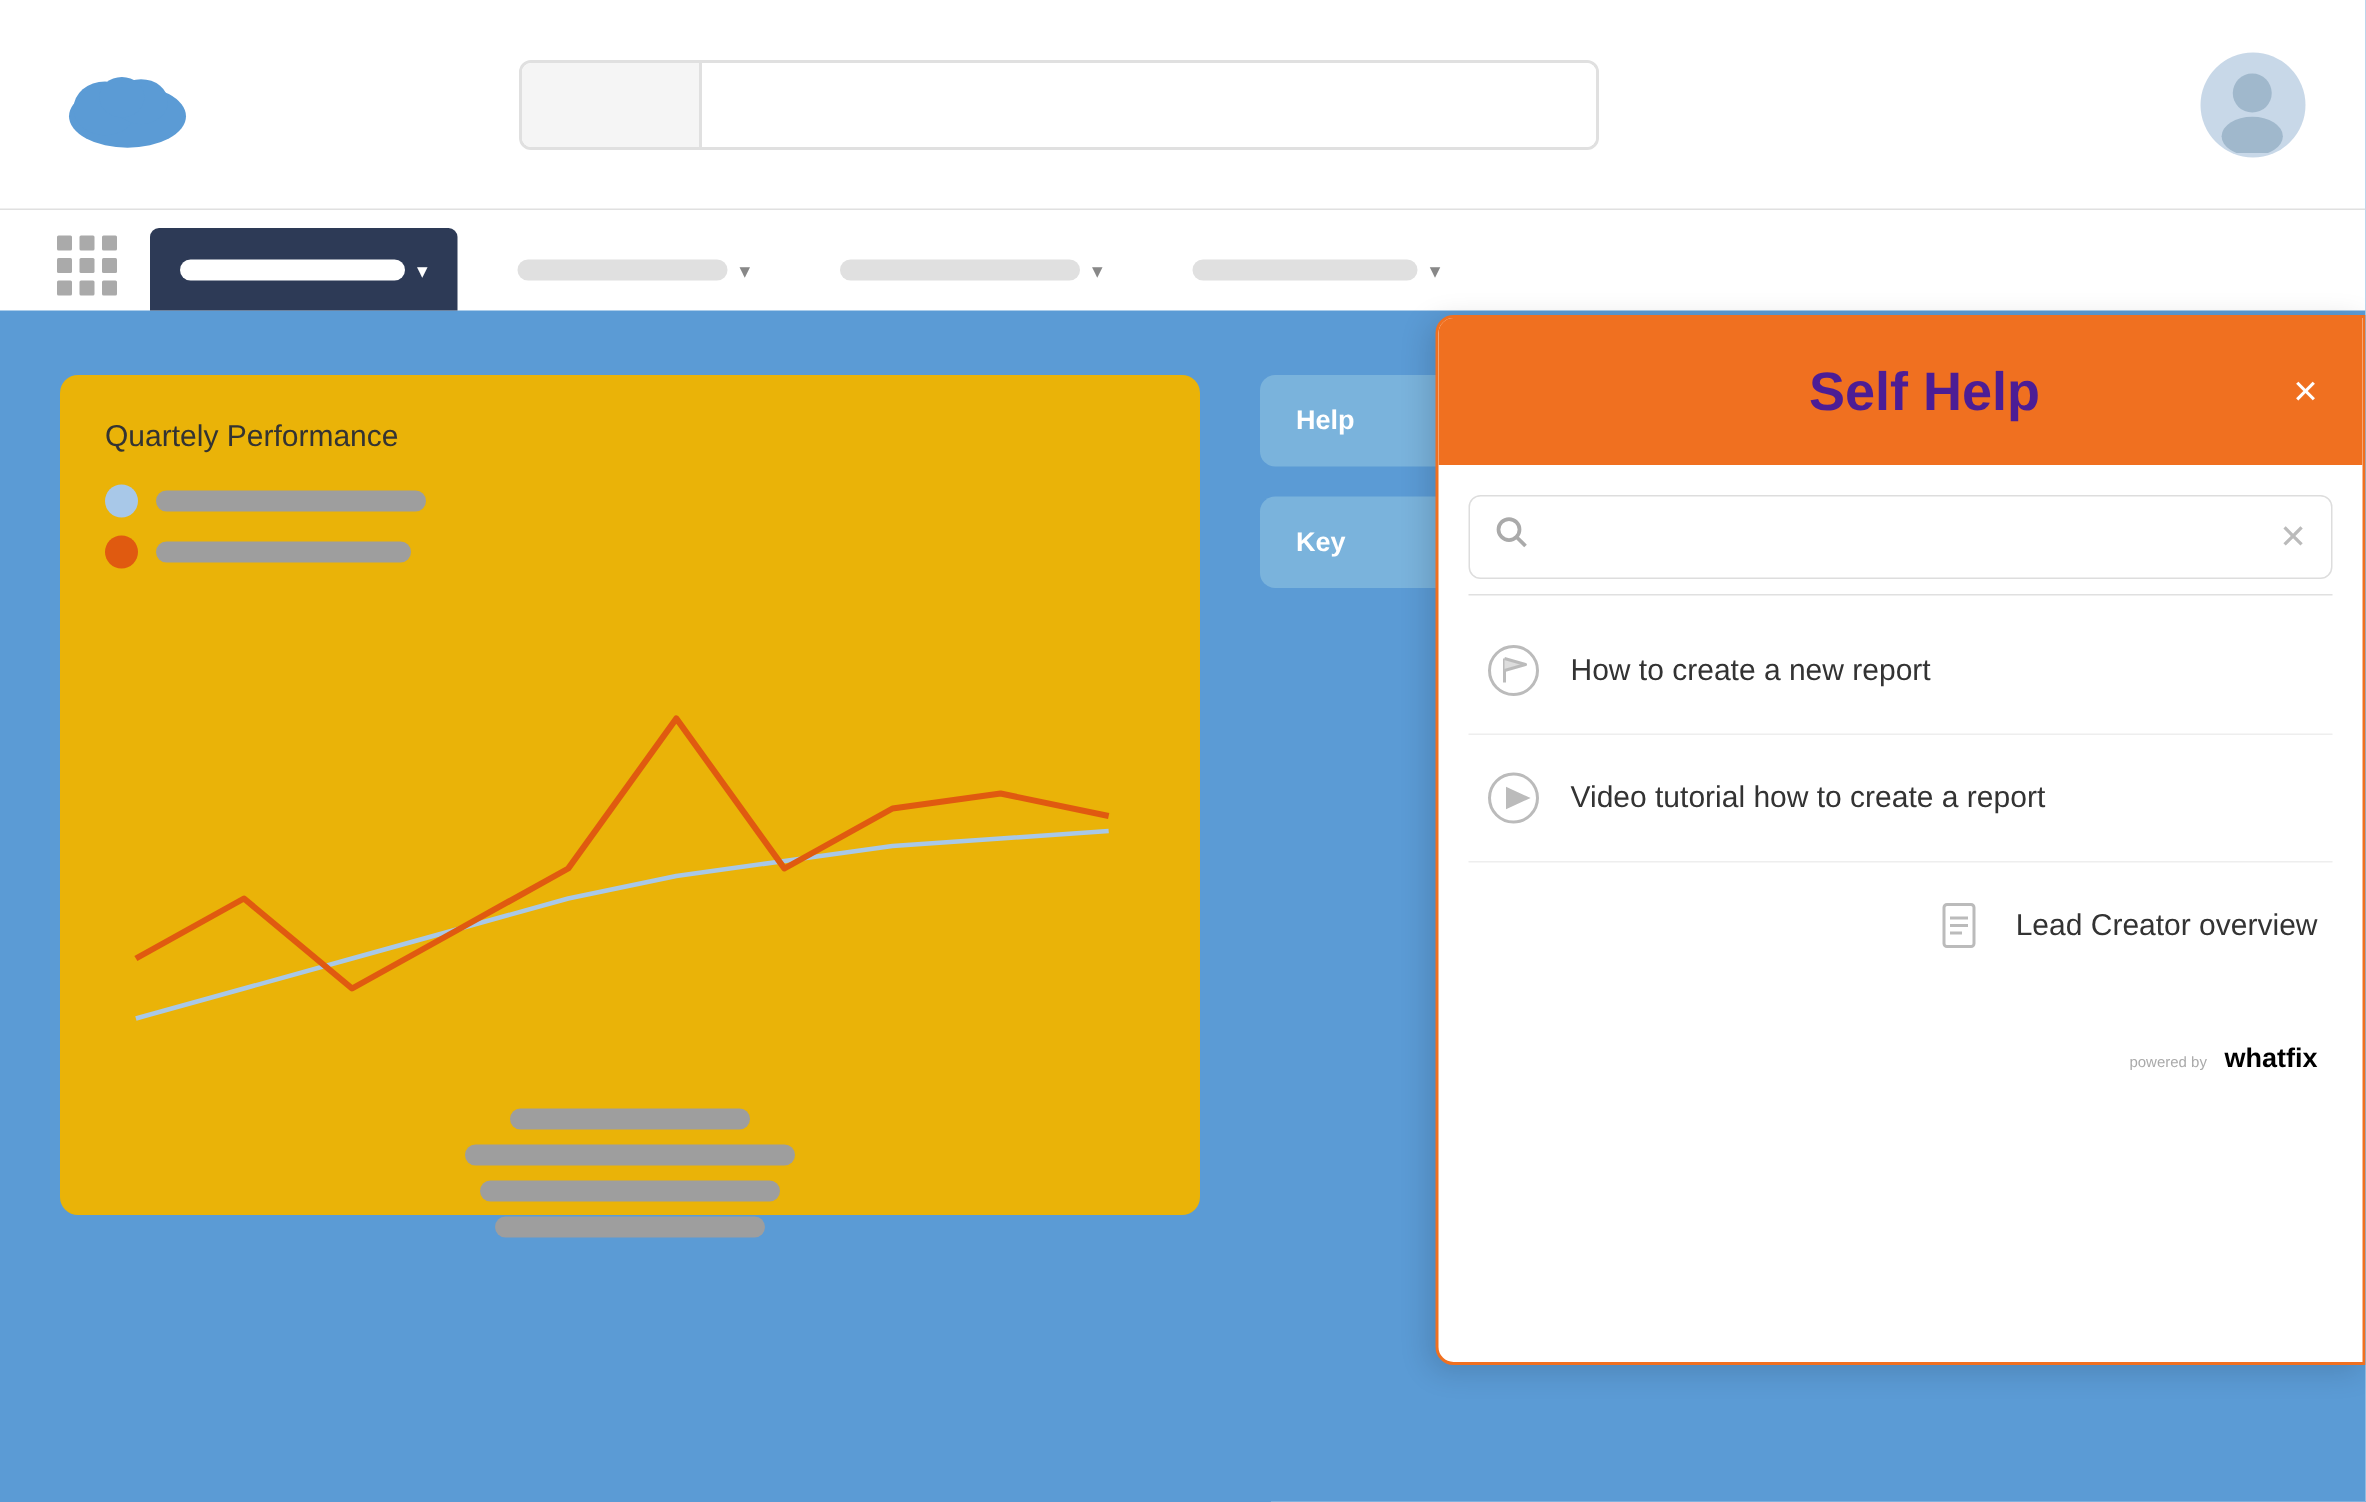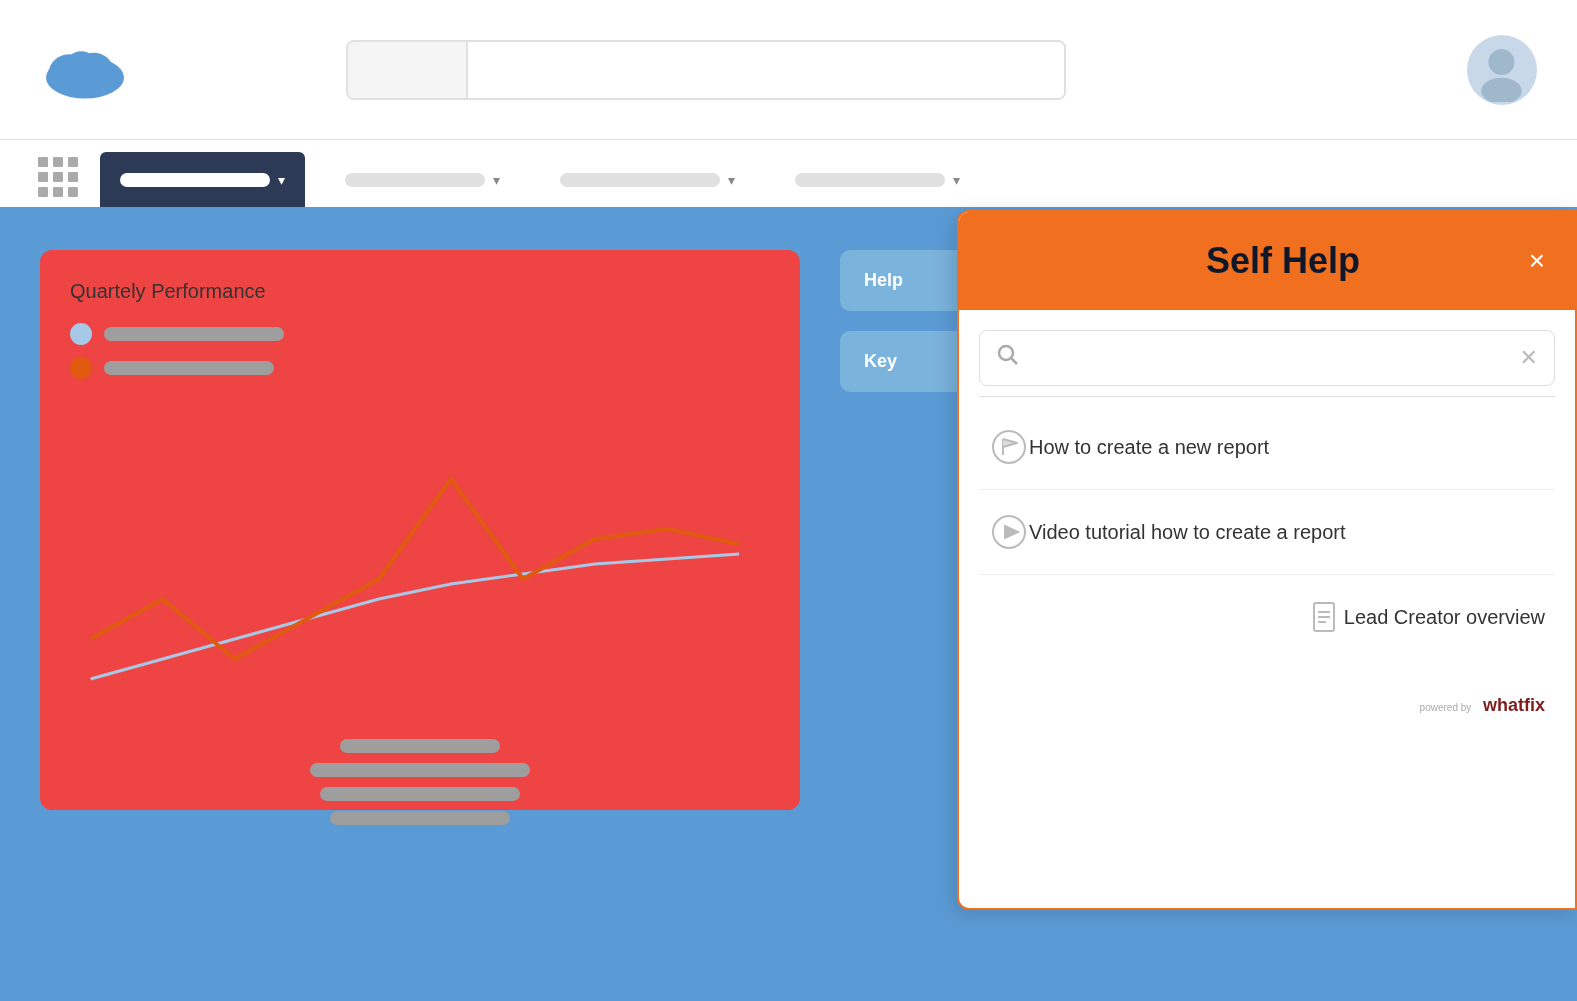--- a/index.html
+++ b/index.html
@@ -121,21 +121,21 @@
       background: #5b9bd5;
       min-height: 860px;
       padding: 40px;
       display: flex;
       gap: 40px;
       position: relative;
     }
 
     
     .chart-card {
-      background: #ef4444;
+      background: #eab308;
       border-radius: 12px;
       padding: 30px;
       width: 760px;
       height: 560px;
       flex-shrink: 0;
     }
     .chart-title {
       font-size: 20px;
       color: #333;
       margin-bottom: 20px;
@@ -217,21 +217,21 @@
     }
     .self-help-header {
       background: #f07020;
       padding: 28px 30px;
       display: flex;
       align-items: center;
       justify-content: center;
       position: relative;
     }
     .self-help-title {
-      color: #0f172a;
+      color: #4c1d95;
       font-size: 36px;
       font-weight: 700;
       margin-left: 32px;
     }
     .self-help-close {
       position: absolute;
       right: 20px;
       top: 50%;
       transform: translateY(-50%);
       color: #fff;
@@ -271,20 +271,21 @@
       cursor: pointer;
     }
     .divider {
       height: 1px;
       background: #e0e0e0;
       margin: 0 0 8px 0;
     }
     .help-item {
       display: flex;
       align-items: center;
+      gap: 18px;
       padding: 22px 10px;
       border-bottom: 1px solid #eee;
       cursor: pointer;
     }
     .help-item:last-child {
       border-bottom: none;
       justify-content: flex-end;
     }
     .help-item-icon {
       width: 40px;
@@ -299,21 +300,21 @@
       font-size: 20px;
       color: #333;
     }
     .self-help-footer {
       padding: 16px 30px;
       text-align: right;
       color: #999;
       font-size: 14px;
     }
     .whatfix-brand {
-      color: #7f1d1d;
+      color: #000000;
       font-weight: 700;
       font-size: 18px;
     }
     .powered-by {
       color: #aaa;
       font-size: 10px;
     }
   </style>
 </head>
 <body>

